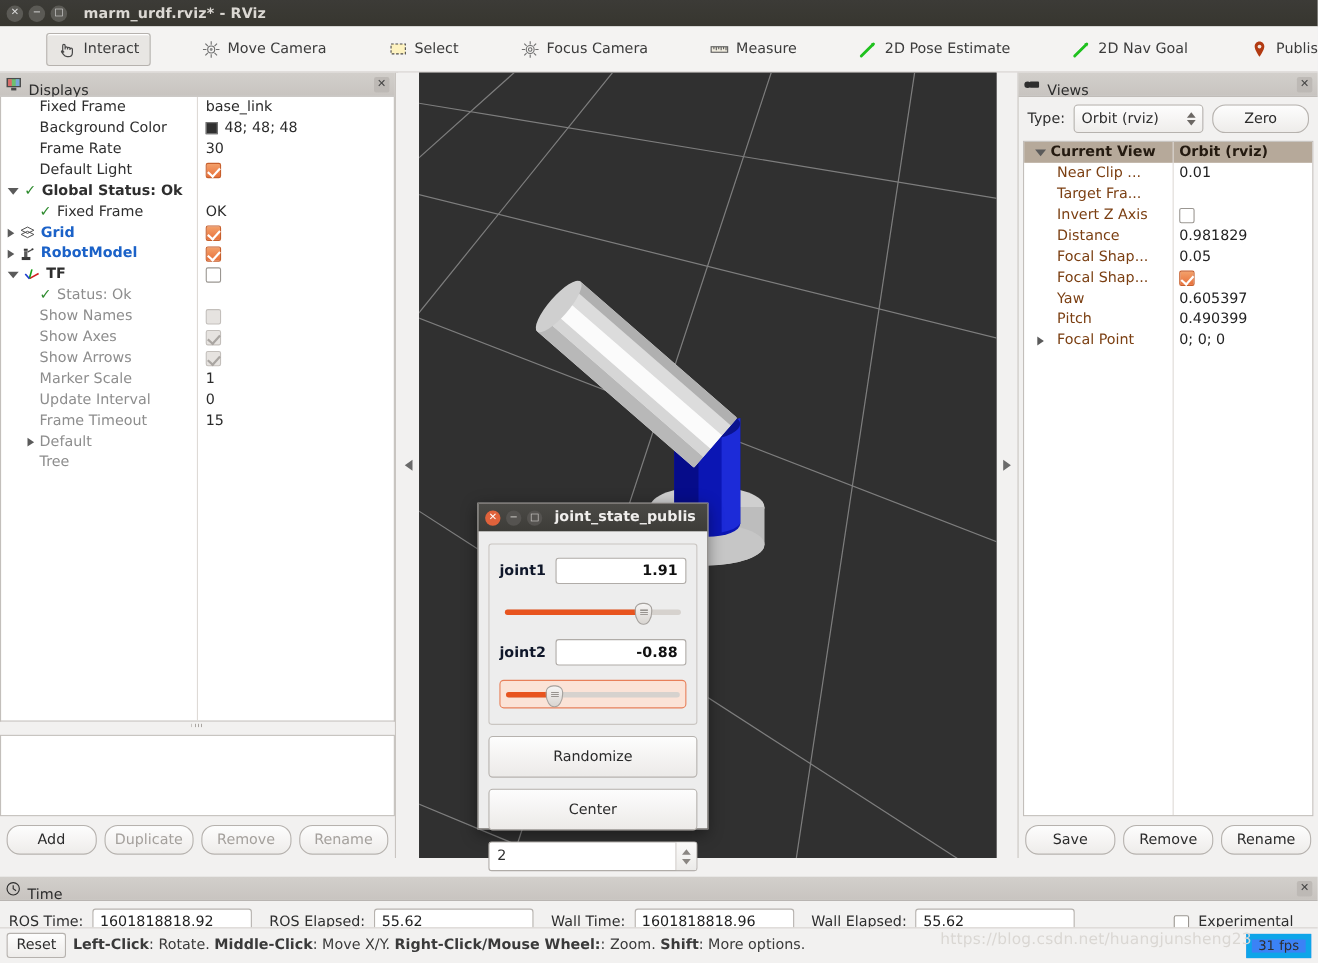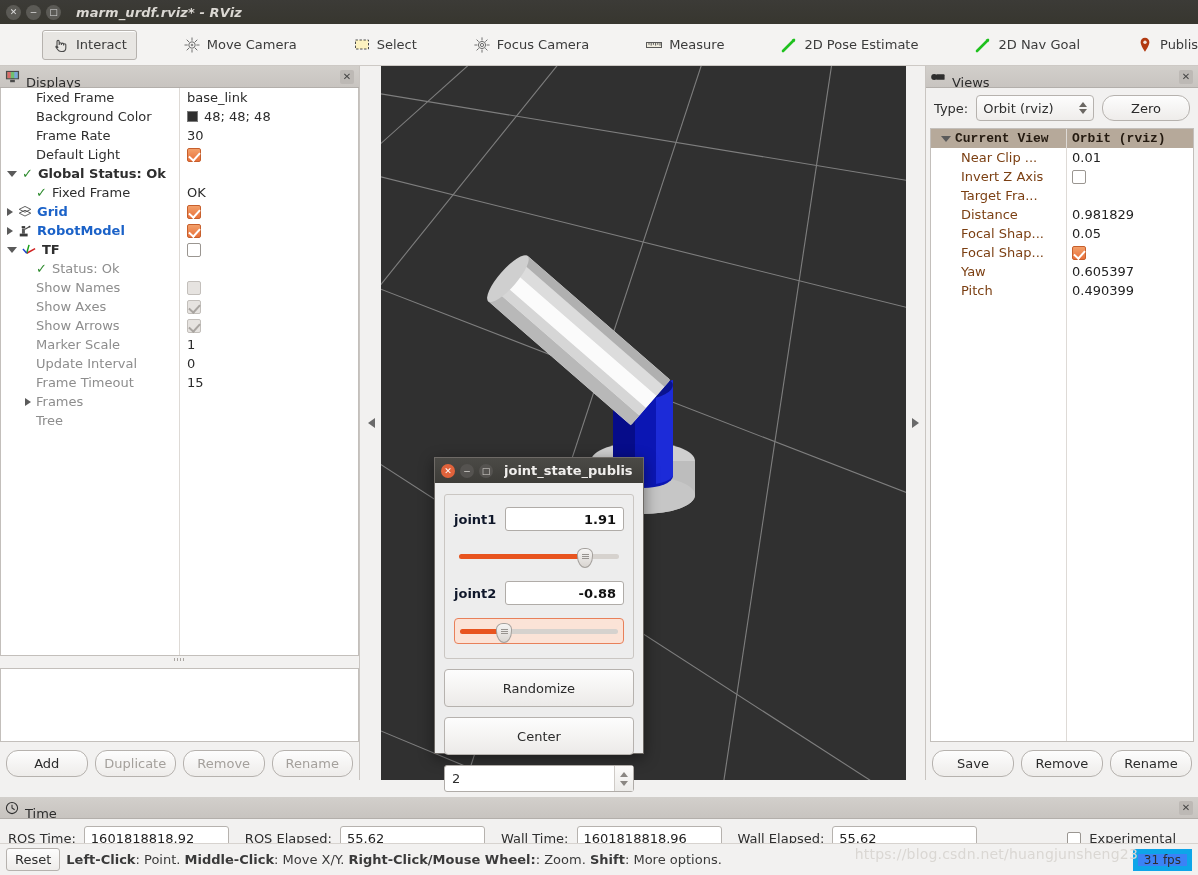--- a/index.html
+++ b/index.html
@@ -21,21 +21,20 @@
   }
   .wbtn {
     width: 15px; height: 15px; border-radius: 50%;
     background: #5b5a55; color: #dcdcdc;
     display:flex; align-items:center; justify-content:center;
     font-size: 9px; line-height: 1;
   }
   .wtitle {
     margin-left: 10px; color: #dbd8d3; font-size: 13px; font-weight: bold;
     letter-spacing: .1px;
-    font-style: italic;
   }
 
   
   .toolbar {
     position: absolute; left:0; top:24px; width:1198px; height: 42px;
     background: #f4f3f2; border-bottom: 1px solid #cdc9c5;
     display: flex; align-items: center; padding-left: 4px; gap: 36px;
   }
   .grip { width: 8px; height: 20px; margin-right: 2px;
     background: repeating-linear-gradient(#f4f3f2 0 1px, #bdb9b5 1px 2px); opacity:.8;}
@@ -137,21 +136,21 @@
   .combo {
     flex:1; height:26px; border:1px solid #b6b2ae; border-radius:4px;
     background: linear-gradient(#fdfdfd,#efedeb);
     display:flex; align-items:center; padding: 0 6px; font-size:13px; position:relative;
   }
   .spin { position:absolute; right:6px; display:flex; flex-direction:column; gap:2px;}
   .spin i { width:0;height:0;border-left:4px solid transparent;border-right:4px solid transparent;}
   .spin i.up { border-bottom:5px solid #6b6763; }
   .spin i.dn { border-top:5px solid #6b6763; }
   .vtable { flex:1; background:#fff; border:1px solid #c3bfbb; margin: 0 4px; position:relative; overflow:hidden;}
-  .vhead { display:flex; height:19px; background:#b6a99a; color:#241a10; font-weight:bold; align-items:center;font-family:Liberation Mono, monospace;}
+  .vhead { display:flex; height:19px; background:#b6a99a; color:#241a10; font-weight:bold; align-items:center;}
   .vcol-div { position:absolute; left:135px; top:0; bottom:0; width:1px; background:#dedad6; }
   .vrow { display:flex; height:19px; align-items:center; font-size:13px;}
   .vrow .vk { width:135px; padding-left:4px; color:#7b3f12; white-space:nowrap; overflow:hidden; display:flex; align-items:center; gap:4px;}
   .vrow .vv { padding-left:6px; color:#222; display:flex; align-items:center;}
   .vhead .vk { width:135px; padding-left:4px; display:flex;align-items:center;gap:4px;}
   .vhead .vv { padding-left:6px; }
 
   
   .timepanel {
     position:absolute; left:0; top:797px; width:1198px; height: 61px;
@@ -518,21 +517,21 @@
               <i class="tri none"></i>
               <span class="dim">Frame Timeout</span>
             </div>
             <div class="val">
               <span>15</span>
             </div>
           </div>
           <div class="row">
             <div class="lbl ind1">
               <i class="tri"></i>
-              <span class="dim">Frames</span>
+              <span class="dim">Default</span>
             </div>
             <div class="val"></div>
           </div>
           <div class="row">
             <div class="lbl ind1">
               <i class="tri none"></i>
               <span class="dim">Tree</span>
             </div>
             <div class="val"></div>
           </div>
@@ -638,33 +637,33 @@
               <i style="display:inline-block;width:6px;margin-left:8px"></i>
               <span style="margin-left:8px">Near Clip ...</span>
             </div>
             <div class="vv">
               <span>0.01</span>
             </div>
           </div>
           <div class="vrow">
             <div class="vk">
               <i style="display:inline-block;width:6px;margin-left:8px"></i>
-              <span style="margin-left:8px">Invert Z Axis</span>
+              <span style="margin-left:8px">Target Fra...</span>
             </div>
             <div class="vv">
-              <span class="check"></span>
+              <span><fixed frame=""></fixed></span>
             </div>
           </div>
           <div class="vrow">
             <div class="vk">
               <i style="display:inline-block;width:6px;margin-left:8px"></i>
-              <span style="margin-left:8px">Target Fra...</span>
+              <span style="margin-left:8px">Invert Z Axis</span>
             </div>
             <div class="vv">
-              <span><fixed frame=""></fixed></span>
+              <span class="check"></span>
             </div>
           </div>
           <div class="vrow">
             <div class="vk">
               <i style="display:inline-block;width:6px;margin-left:8px"></i>
               <span style="margin-left:8px">Distance</span>
             </div>
             <div class="vv">
               <span>0.981829</span>
             </div>
@@ -696,20 +695,29 @@
               <span>0.605397</span>
             </div>
           </div>
           <div class="vrow">
             <div class="vk">
               <i style="display:inline-block;width:6px;margin-left:8px"></i>
               <span style="margin-left:8px">Pitch</span>
             </div>
             <div class="vv">
               <span>0.490399</span>
+            </div>
+          </div>
+          <div class="vrow">
+            <div class="vk">
+              <i class="tri" style="margin-left:8px"></i>
+              <span style="margin-left:8px">Focal Point</span>
+            </div>
+            <div class="vv">
+              <span>0; 0; 0</span>
             </div>
           </div>
         </div>
     </div>
 
     <div class="btnrow">
       <div class="gbtn">Save</div>
       <div class="gbtn">Remove</div>
       <div class="gbtn">Rename</div>
     </div>
@@ -782,18 +790,18 @@
       <div class="tfield" style="width:145px">55.62</div>
       <div style="flex:1"></div>
       <div class="cbox"></div>
       <span>Experimental</span>
       <div style="width:6px"></div>
     </div>
   </div>
 
   <div class="statusbar">
     <div class="sbtn">Reset</div>
-    <div class="hint" id="hint"><b>Left-Click</b><span>: Point. </span><b>Middle-Click</b><span>: Move X/Y. </span><b>Right-Click/Mouse Wheel:</b><span>: Zoom. </span><b>Shift</b><span>: More options.</span></div>
+    <div class="hint" id="hint"><b>Left-Click</b><span>: Rotate. </span><b>Middle-Click</b><span>: Move X/Y. </span><b>Right-Click/Mouse Wheel:</b><span>: Zoom. </span><b>Shift</b><span>: More options.</span></div>
     <div class="fps">31 fps</div>
   </div>
   <div class="watermark">https://blog.csdn.net/huangjunsheng23</div>
 
 </div>
 
 </body></html>

